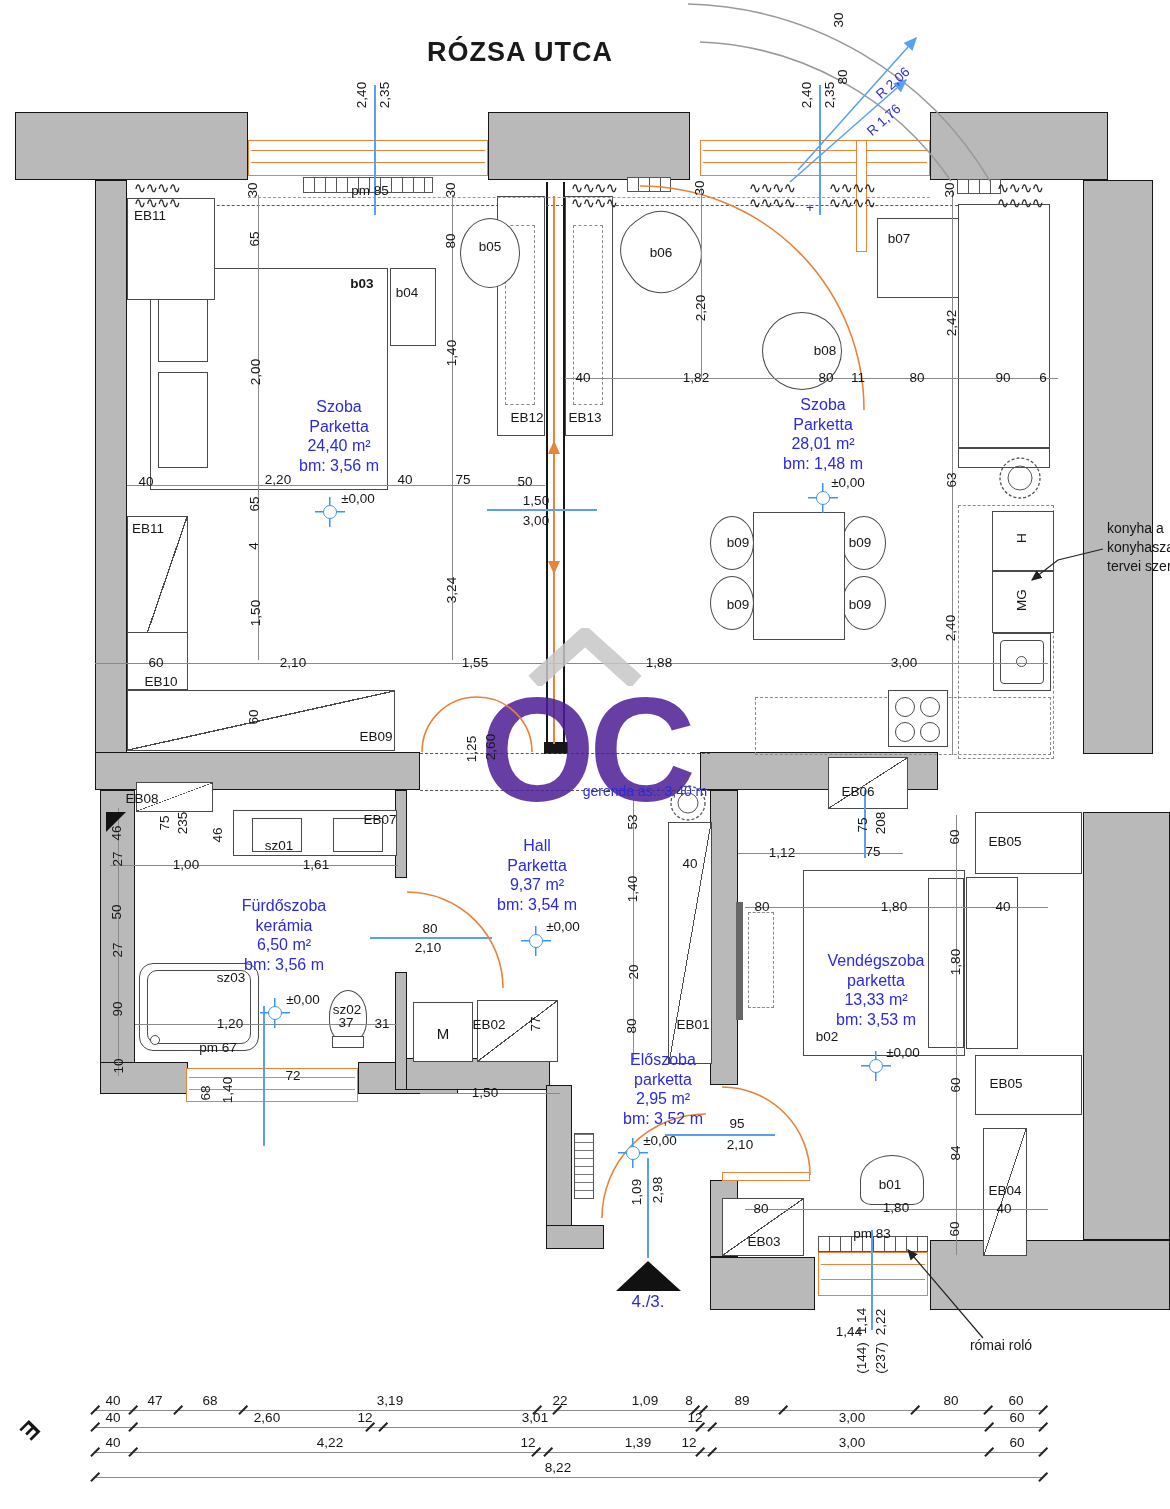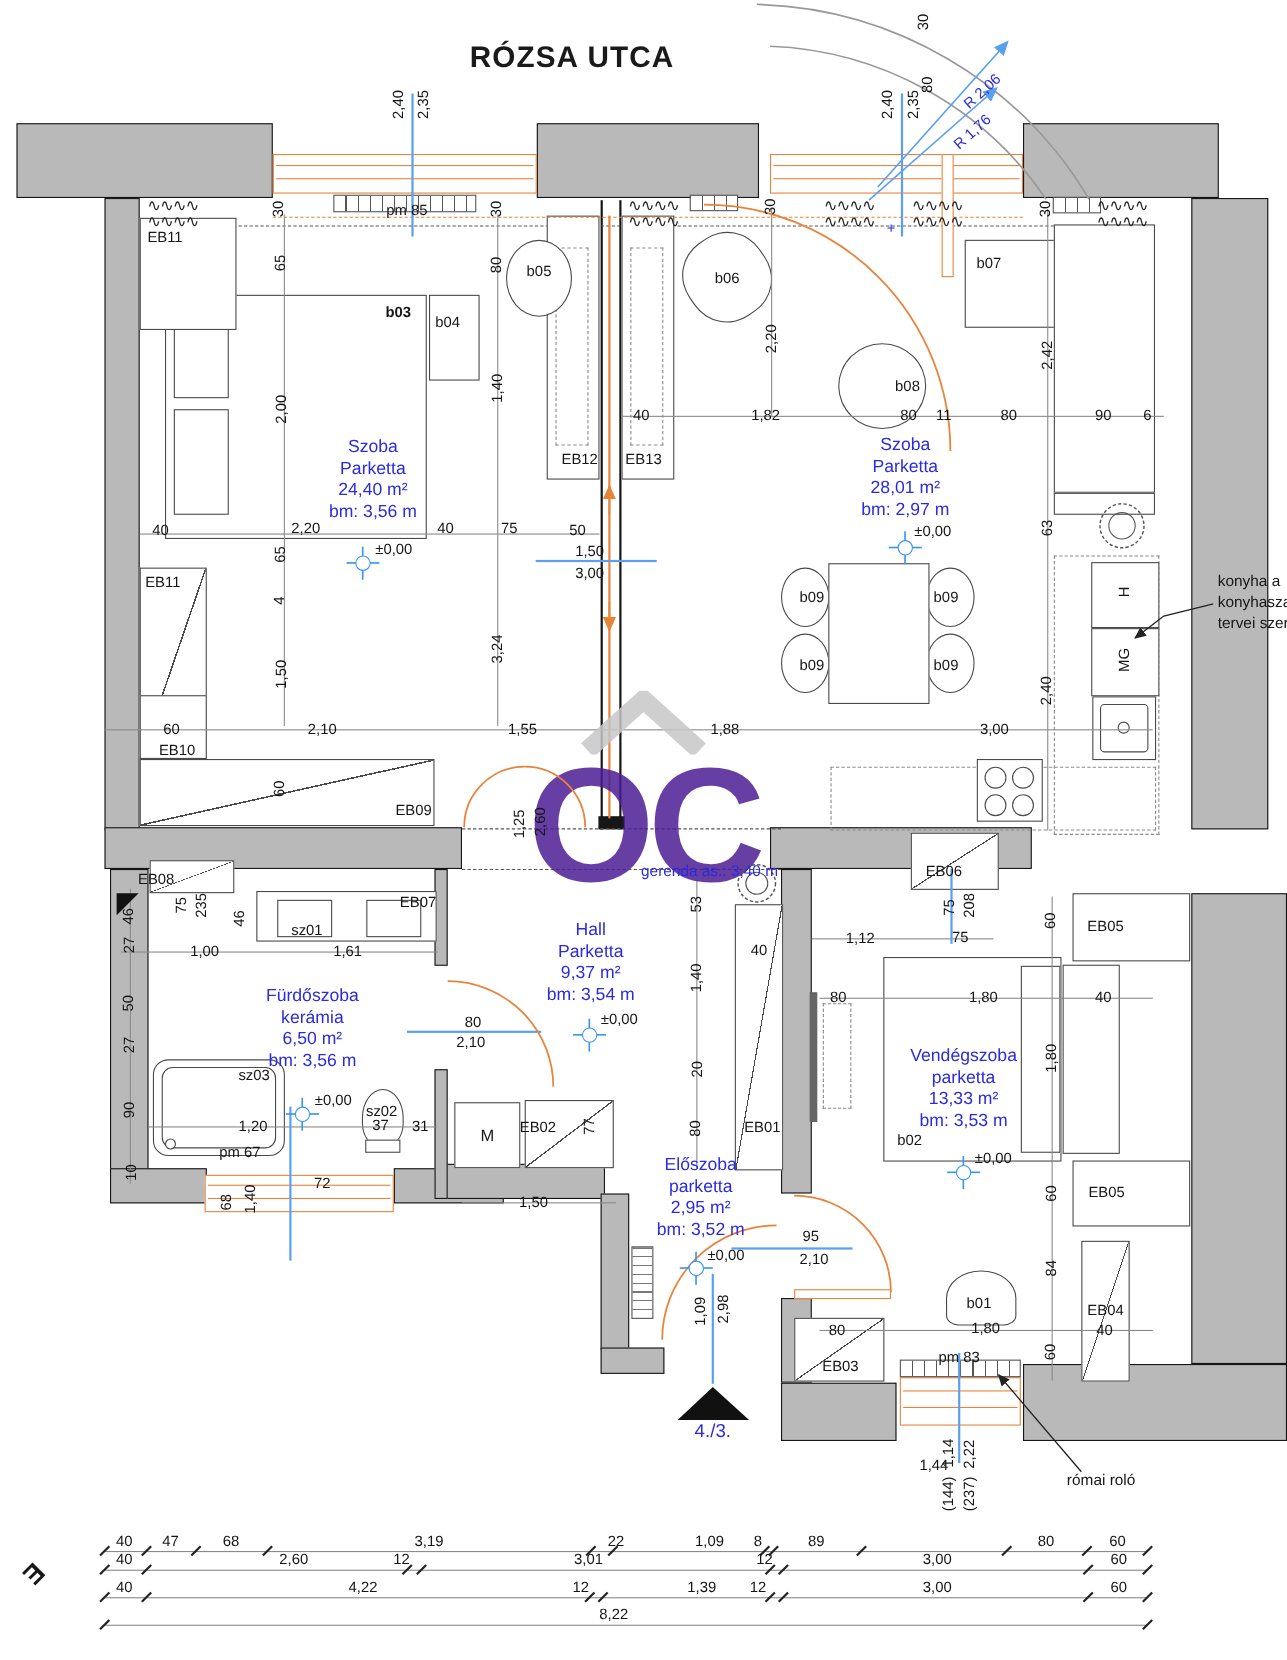--- a/index.html
+++ b/index.html
@@ -423,35 +423,35 @@
       <div class="room-label" style="left: 339px; top: 397px;">
         <div>Szoba</div>
         <div>Parketta</div>
         <div>24,40 m²</div>
         <div>bm: 3,56 m</div>
       </div>
       <div class="room-label" style="left: 823px; top: 395px;">
         <div>Szoba</div>
         <div>Parketta</div>
         <div>28,01 m²</div>
-        <div>bm: 2,97 m</div>
+        <div>bm: 1,48 m</div>
       </div>
       <div class="room-label" style="left: 537px; top: 836px;">
         <div>Hall</div>
         <div>Parketta</div>
         <div>9,37 m²</div>
         <div>bm: 3,54 m</div>
       </div>
       <div class="room-label" style="left: 284px; top: 896px;">
         <div>Fürdőszoba</div>
         <div>kerámia</div>
         <div>6,50 m²</div>
         <div>bm: 3,56 m</div>
       </div>
-      <div class="room-label" style="left: 637px; top: 1050px;">
+      <div class="room-label" style="left: 663px; top: 1050px;">
         <div>Előszoba</div>
         <div>parketta</div>
         <div>2,95 m²</div>
         <div>bm: 3,52 m</div>
       </div>
       <div class="room-label" style="left: 876px; top: 951px;">
         <div>Vendégszoba</div>
         <div>parketta</div>
         <div>13,33 m²</div>
         <div>bm: 3,53 m</div>

